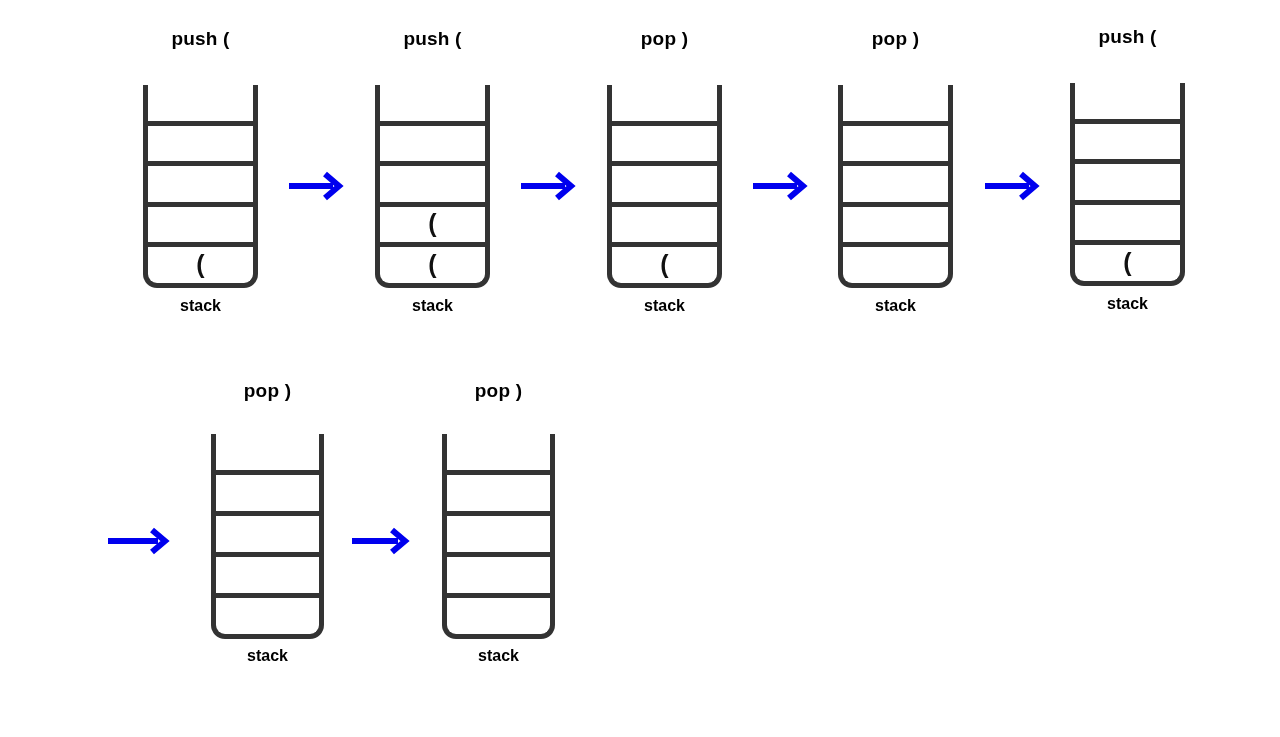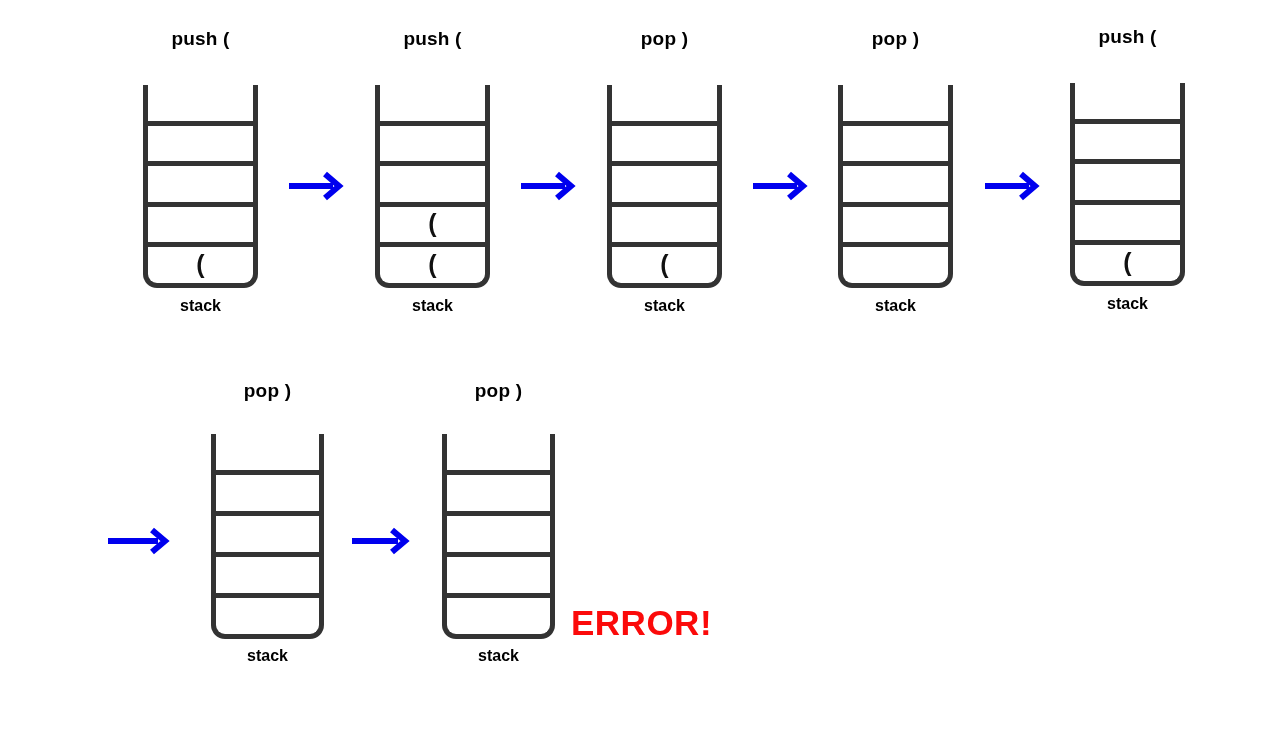--- a/index.html
+++ b/index.html
@@ -290,15 +290,14 @@
       <div class="stack-cell">
           <span class="cell-value"></span>
         </div>
       <div class="stack-cell">
           <span class="cell-value"></span>
         </div>
     </div>
     <div class="stack-caption" style="top:267px;">stack</div>
   </div>
 
-  <div class="error-text" style="left:571px; top:603px;">ERROR!</div>
 
 </div>
 
 </body></html>

